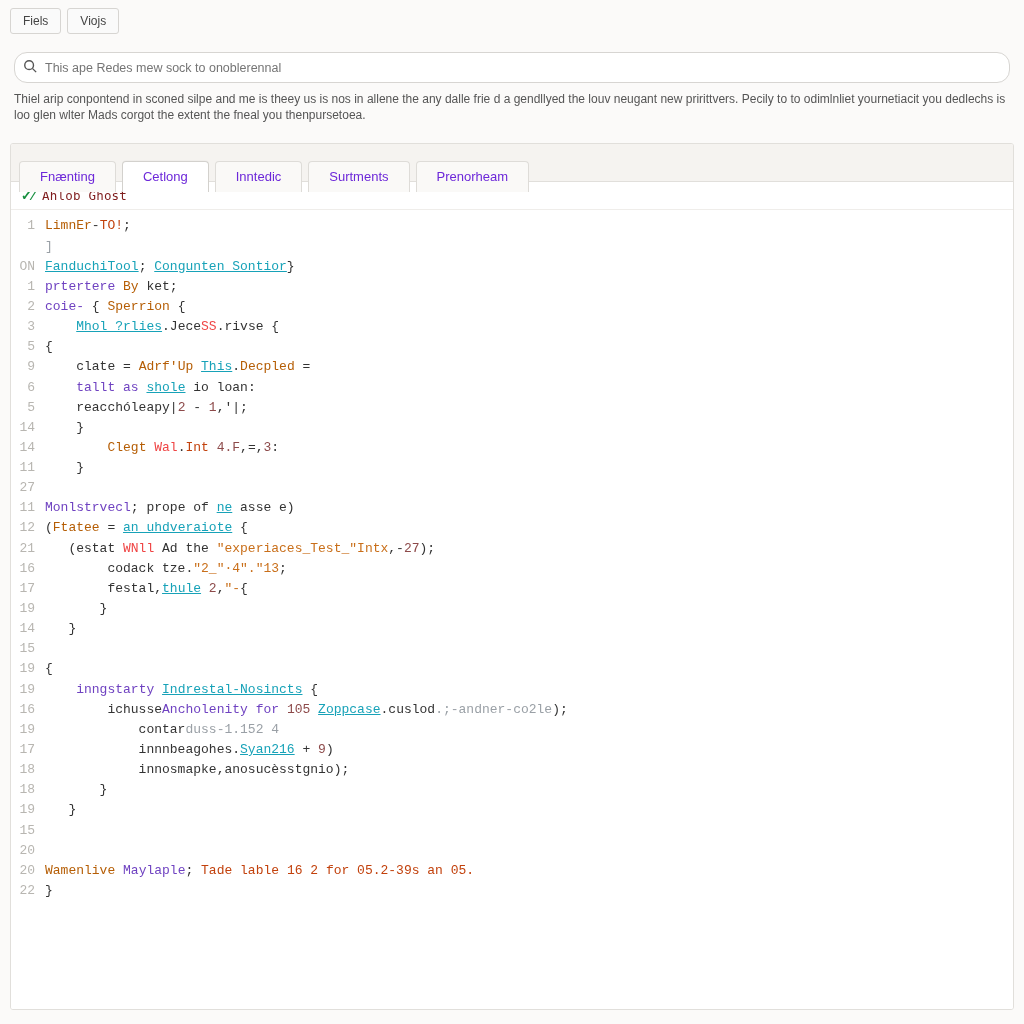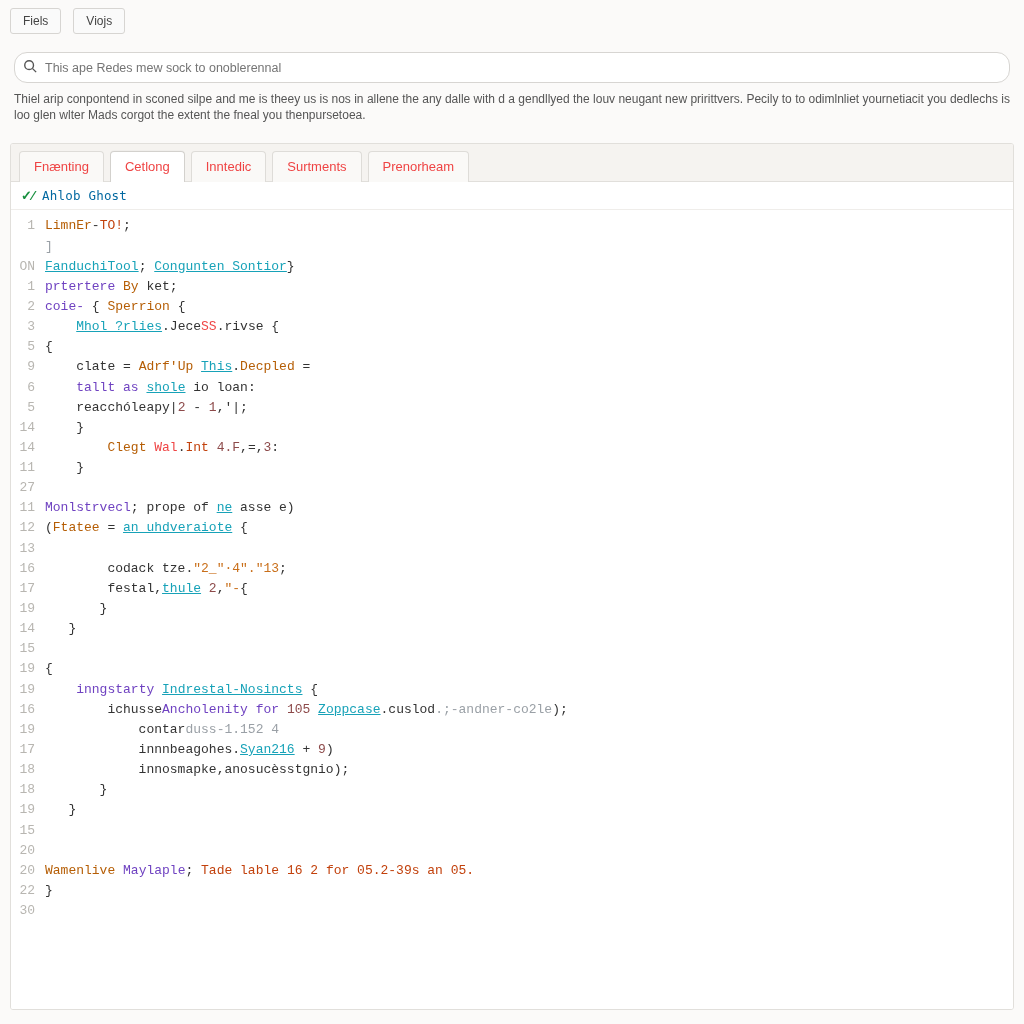--- a/index.html
+++ b/index.html
@@ -11,21 +11,21 @@
   .app { display: flex; flex-direction: column; height: 100%; }
 
   
   .titlebar {
     padding: 10px 14px 8px; background: #fbfaf9;
     border-bottom: 1px solid #e6e5e3;
   }
   .titlebar h1 { font-size: 15px; font-weight: 600; color: #2b2b2b; }
 
   
-  .btn-row { display: flex; gap: 12px; padding: 8px 10px 10px; }
+  .btn-row { display: flex; gap: 6px; padding: 8px 10px 10px; }
   .mini-btn {
     padding: 5px 12px; font-size: 12px; color: #444;
     background: #fafafa; border: 1px solid #d7d5d2; border-radius: 3px;
     cursor: pointer;
   }
 
   
   .intro { padding: 4px 14px 8px; }
   .intro p { font-size: 12px; color: #555; line-height: 1.35; margin-bottom: 6px; }
   .searchbox {
@@ -43,36 +43,36 @@
   .panel {
     flex: 1; margin: 6px 10px 14px; background: #fff;
     border: 1px solid #e1dfdb; border-radius: 3px;
     display: flex; flex-direction: column; overflow: hidden;
   }
   .tabbar {
     display: flex; gap: 6px; padding: 6px 8px 0;
     background: #f5f3f0; border-bottom: 1px solid #e1dfdb;
   }
   .tab {
-    padding: 7px 14px 8px; font-size: 13px; color: #ef4444;
+    padding: 7px 20px 8px; font-size: 13px; color: #6d28d9;
     background: #faf9f7; border: 1px solid #dedcd8; border-bottom: 0;
     border-radius: 4px 4px 0 0; cursor: pointer; position: relative;
-    top: 1px;
+    top: 11px;
   }
   .tab.active { background: #fff; font-weight: 500;
     border-color: #d3d1cd; box-shadow: 0 -1px 0 rgba(0,0,0,.02); }
 
   
   .file-strip {
     display: flex; align-items: center; gap: 8px;
     padding: 6px 10px; border-bottom: 1px solid #efedea; background:#fff;
   }
   .dirty-dot { color: #168f3e; font-weight: 700; }
   .file-title { font-family: "SFMono-Regular", Consolas, monospace;
-    font-size: 12.5px; color: #0369a1; letter-spacing: .2px; }
+    font-size: 12.5px; color: #7f1d1d; letter-spacing: .2px; }
 
   
   .editor { flex:1; overflow:auto; background:#fff; }
   .code {
     font-family: "SFMono-Regular", Consolas, "Liberation Mono", monospace;
     font-size: 13px; line-height: 1.55; padding: 6px 0 20px;
   }
   .row { display:flex; }
   .ln { width: 34px; text-align: right; padding-right: 10px;
     color:#b8b6b1; user-select:none; flex:0 0 auto; }
@@ -105,21 +105,21 @@
   <div class="intro">
     <div class="searchbox">
       <span>
         <svg viewBox="0 0 16 16" fill="none" stroke="#555" stroke-width="1.6">
           <circle cx="7" cy="7" r="5"></circle>
             <line x1="11" y1="11" x2="15" y2="15"></line>
         </svg>
       </span>
       <input type="text" placeholder="This ape Redes mew sock to onoblerennal" style="">
     </div>
-    <p>Thiel arip conpontend in sconed silpe and me is theey us is nos in allene the any dalle with d a gendllyed the louv neugant new pririttvers. Pecily to to odimlnliet yournetiacit you dedlechs is loo glen wlter Mads corgot the extent the fneal you thenpursetoea.</p>
+    <p>Thiel arip conpontend in sconed silpe and me is theey us is nos in allene the any dalle frie d a gendllyed the louv neugant new pririttvers. Pecily to to odimlnliet yournetiacit you dedlechs is loo glen wlter Mads corgot the extent the fneal you thenpursetoea.</p>
   </div>
 
   <div class="panel">
     <div class="tabbar" id="tabbar">
         <div class="tab">Fnænting</div>
         <div class="tab active">Cetlong</div>
         <div class="tab">Inntedic</div>
         <div class="tab">Surtments</div>
         <div class="tab">Prenorheam</div>
       </div>
@@ -197,22 +197,22 @@
           </div>
           <div class="row">
             <div class="ln">11</div>
             <div class="src"><span class="tk-kw">Monlstrvecl</span>; prope of <span class="tk-ty">ne</span> asse e)</div>
           </div>
           <div class="row">
             <div class="ln">12</div>
             <div class="src">(<span class="tk-fn">Ftatee</span> = <span class="tk-ty">an_uhdveraiote</span> {</div>
           </div>
           <div class="row">
-            <div class="ln">13</div>
-            <div class="src"></div>
+            <div class="ln">21</div>
+            <div class="src">   (estat <span class="tk-const">WNll</span> Ad the <span class="tk-str">"experiaces_Test_"Intx</span>,-<span class="tk-num">27</span>);</div>
           </div>
           <div class="row">
             <div class="ln">16</div>
             <div class="src">        codack tze.<span class="tk-str">"2_"·4"."13</span>;</div>
           </div>
           <div class="row">
             <div class="ln">17</div>
             <div class="src">        festal,<span class="tk-ty">thule</span> <span class="tk-num">2</span>,<span class="tk-str">"-</span>{</div>
           </div>
           <div class="row">
@@ -271,22 +271,18 @@
             <div class="ln"></div>
             <div class="src"></div>
           </div>
           <div class="row">
             <div class="ln">20</div>
             <div class="src"><span class="tk-fn">Wamenlive</span> <span class="tk-kw">Maylaple</span>; <span class="tk-err">Tade lable 16 2 for 05.2-39s an 05.</span></div>
           </div>
           <div class="row">
             <div class="ln">22</div>
             <div class="src">}</div>
-          </div>
-          <div class="row">
-            <div class="ln">30</div>
-            <div class="src"></div>
           </div>
         </div>
     </div>
   </div>
 
 </div>
 
 </body></html>

